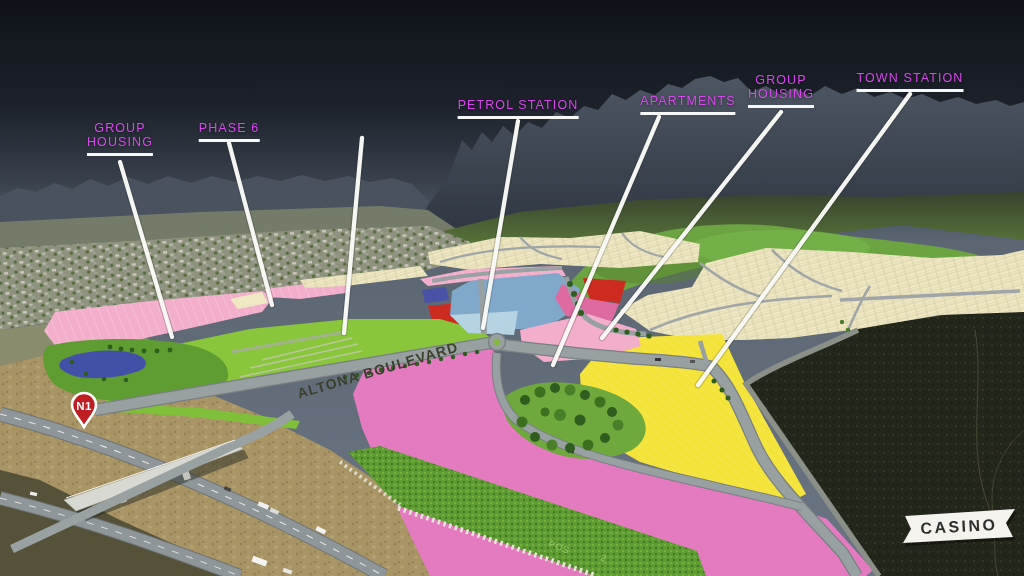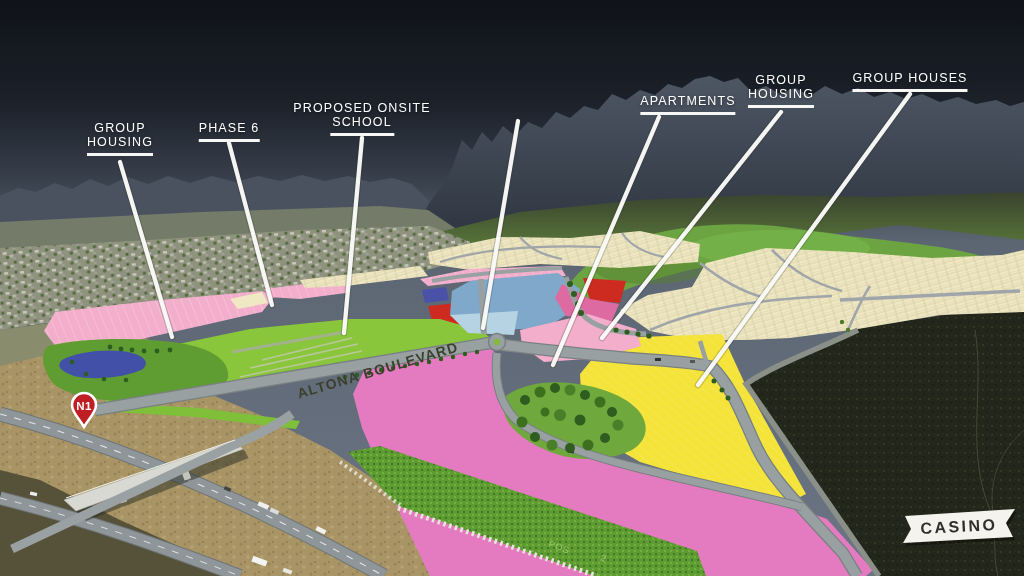--- a/index.html
+++ b/index.html
@@ -3,21 +3,21 @@
 <meta charset="utf-8">
 <style>
   html,body{margin:0;padding:0;background:#0c0f14;}
   .stage{
     position:relative;width:1024px;height:576px;overflow:hidden;
     background:#10141b;font-family:"Liberation Sans",sans-serif;
   }
   .scene{position:absolute;left:0;top:0;width:1024px;height:576px;}
   .callout{
     position:absolute;transform:translateX(-50%);
-    color:#ffffff;font-size:12.5px;letter-spacing:1.1px;line-height:14px;
+    color:#d946ef;font-size:12.5px;letter-spacing:1.1px;line-height:14px;
     text-align:center;font-weight:500;white-space:nowrap;
     text-shadow:0 1px 3px rgba(0,0,0,.45);
   }
   .callout .txt{display:inline-block;}
   .callout .txt span{display:block;}
   .callout .rule{height:2.6px;background:#F7F8F6;margin-top:4px;}
   .callout .rule-short{width:64px;margin:4px auto 0;}
   svg text{font-family:"Liberation Sans",sans-serif;}
 </style>
 </head>
@@ -292,29 +292,29 @@
 </svg>
 
 <div class="callout" style="left:120px;top:121px">
   <div class="txt"><span>GROUP</span><span>HOUSING</span>
     <div class="rule"></div></div>
 </div>
 <div class="callout" style="left:229px;top:121px">
   <div class="txt"><span>PHASE 6</span><span></span>
     <div class="rule"></div></div>
 </div>
-<div class="callout" style="left:362px;top:101px">
-  <div class="txt"><span>PROPOSED ONSITE</span><span>SCHOOL</span>
-    <div class="rule rule-short"></div></div>
+<div class="callout" style="left:518px;top:98px">
+  <div class="txt"><span>PETROL STATION</span><span></span>
+    <div class="rule"></div></div>
 </div>
 <div class="callout" style="left:688px;top:94px">
   <div class="txt"><span>APARTMENTS</span><span></span>
     <div class="rule"></div></div>
 </div>
 <div class="callout" style="left:781px;top:73px">
   <div class="txt"><span>GROUP</span><span>HOUSING</span>
     <div class="rule"></div></div>
 </div>
 <div class="callout" style="left:910px;top:71px">
-  <div class="txt"><span>GROUP HOUSES</span><span></span>
+  <div class="txt"><span>TOWN STATION</span><span></span>
     <div class="rule"></div></div>
 </div>
 
 </div>
 </body></html>

